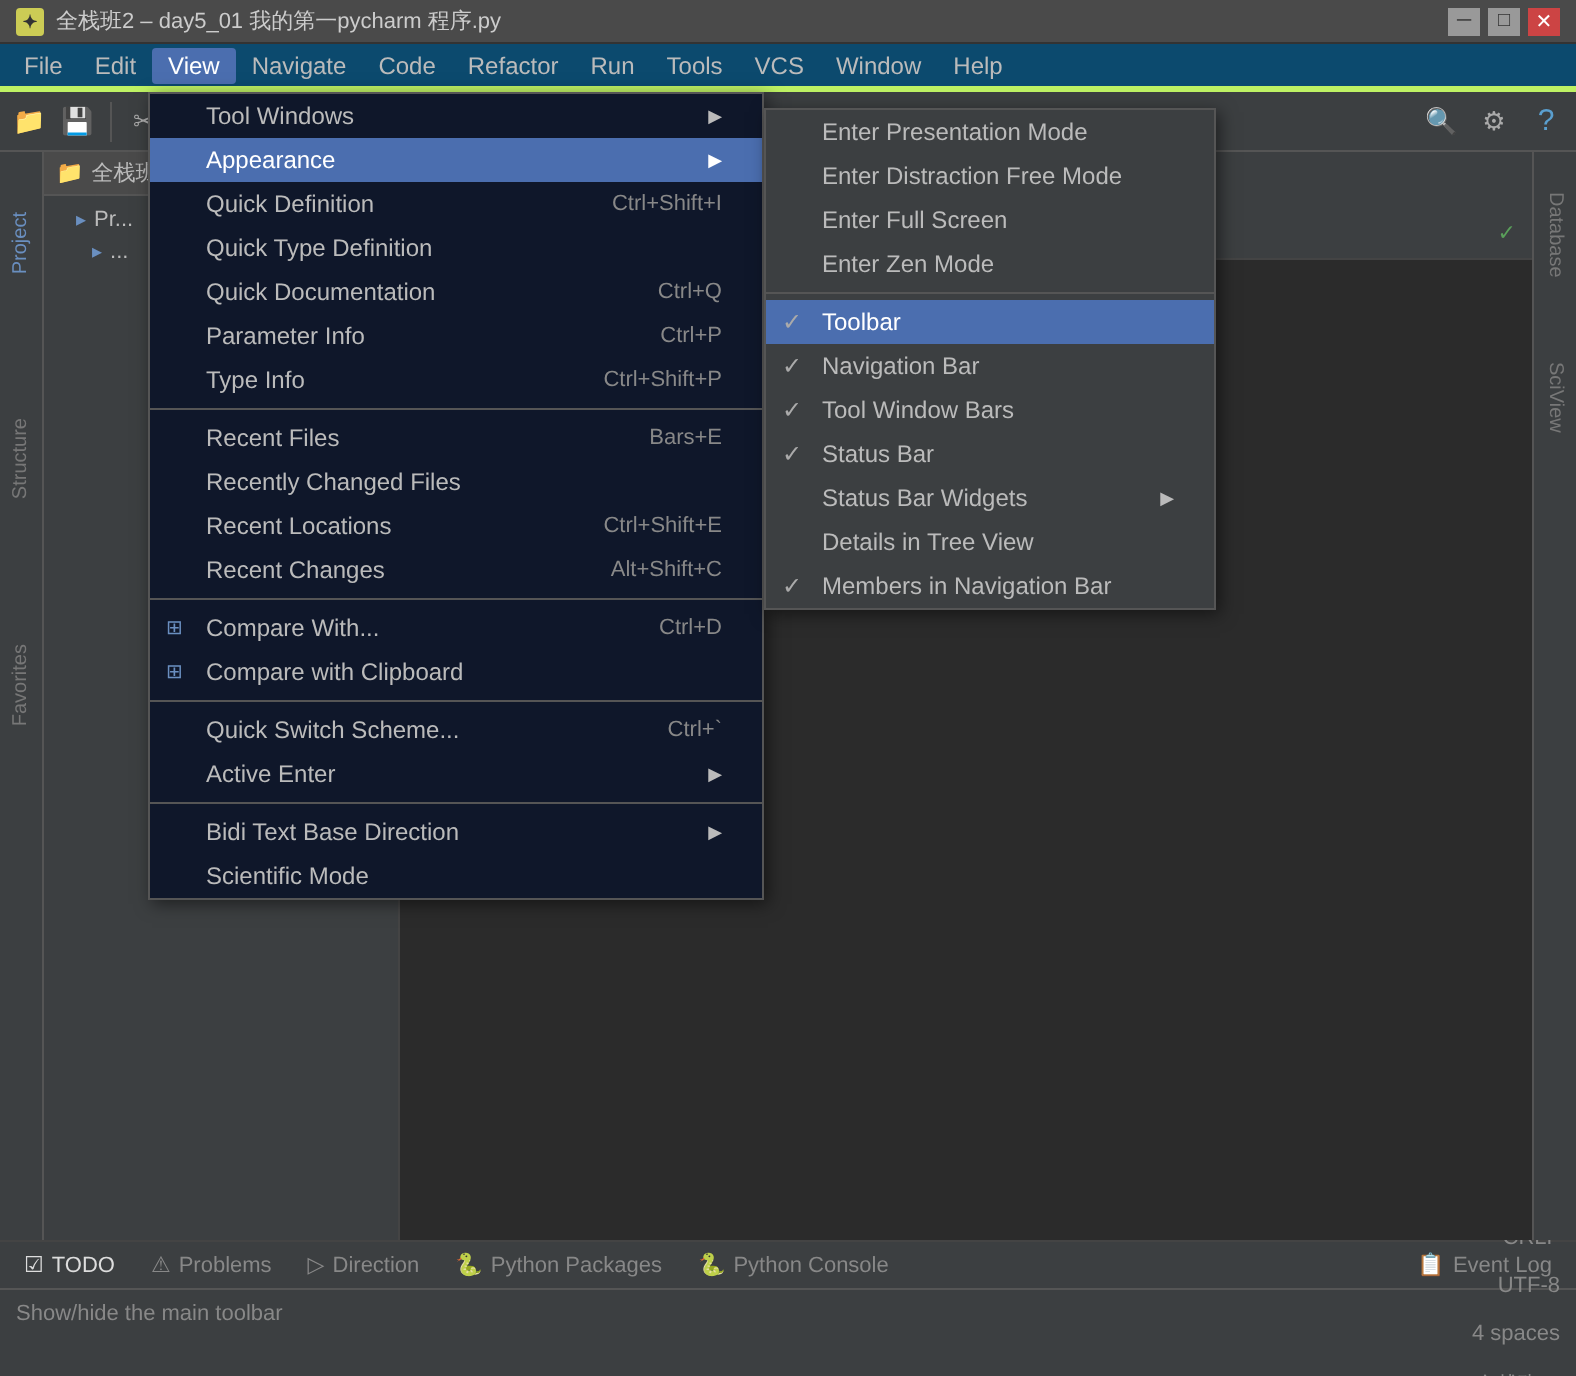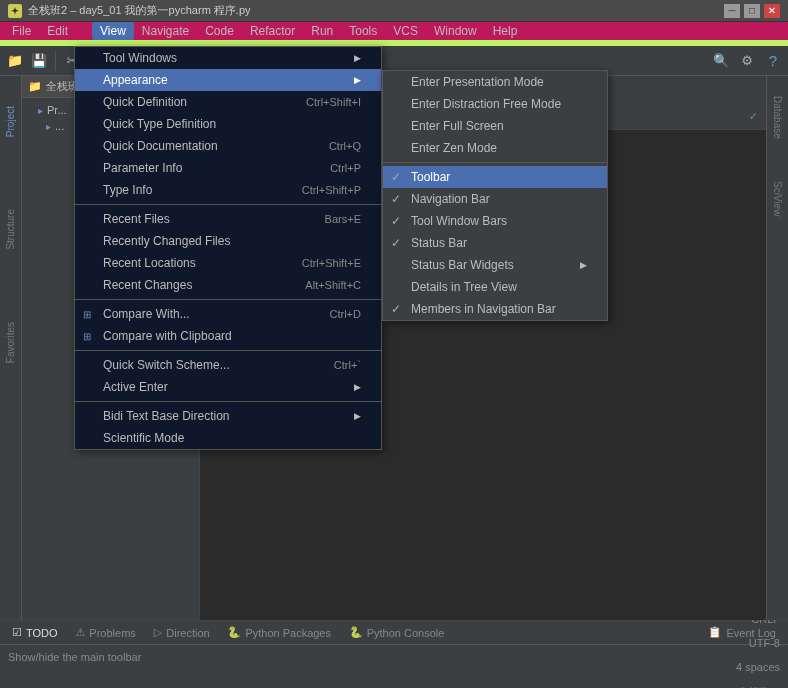--- a/index.html
+++ b/index.html
@@ -51,38 +51,37 @@
       justify-content: center;
       font-size: 10px;
       cursor: pointer;
     }
     .title-btn.minimize { background: #999; color: #333; }
     .title-btn.maximize { background: #999; color: #333; }
     .title-btn.close { background: #cc4444; color: #fff; }
 
     
     .menu-bar {
-      background: #be185d;
+      background: #0c4a6e;
       height: 24px;
       display: flex;
       align-items: center;
       padding: 0 4px;
-      border-bottom: 6px solid #bef264;
+      border-bottom: 3px solid #bef264;
     }
     .menu-item {
       padding: 2px 8px;
       cursor: pointer;
       color: #bbbbbb;
       font-size: 12px;
       border-radius: 2px;
     }
     .menu-item.active-view {
       background: #4b6eaf;
       color: #fff;
-      margin-left: 16px;
     }
 
     
     .toolbar {
       background: #3c3f41;
       height: 30px;
       display: flex;
       align-items: center;
       padding: 0 4px;
       border-bottom: 1px solid #555;
@@ -479,21 +478,21 @@
 
     <div class="menu-dropdown-item has-sub">
       <span>Bidi Text Base Direction</span>
     </div>
 
     <div class="menu-dropdown-item">
       <span>Scientific Mode</span>
     </div>
   </div>
 
-  <div class="sub-dropdown" style="position:absolute; top:24px; left:382px; width:226px; pointer-events:all;">
+  <div class="sub-dropdown" style="position:absolute; top:8px; left:382px; width:226px; pointer-events:all;">
 
     <div class="sub-item">
       <span>Enter Presentation Mode</span>
     </div>
 
     <div class="sub-item">
       <span>Enter Distraction Free Mode</span>
     </div>
 
     <div class="sub-item">

